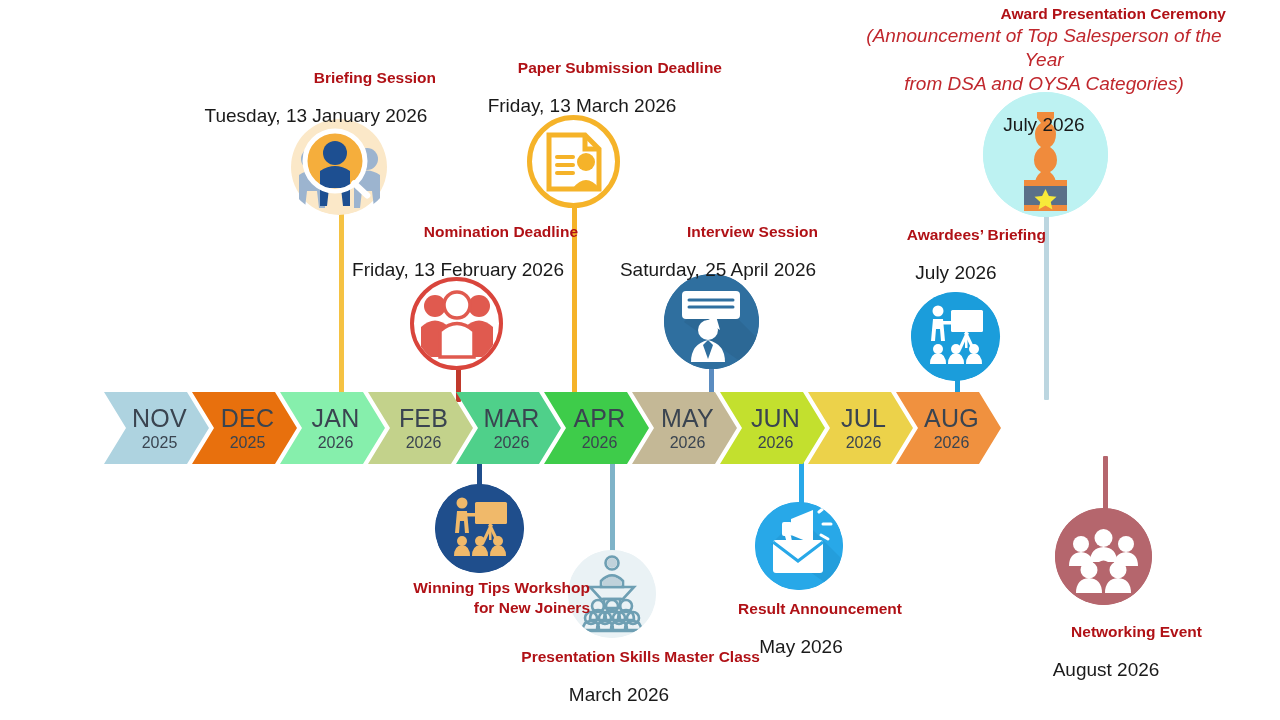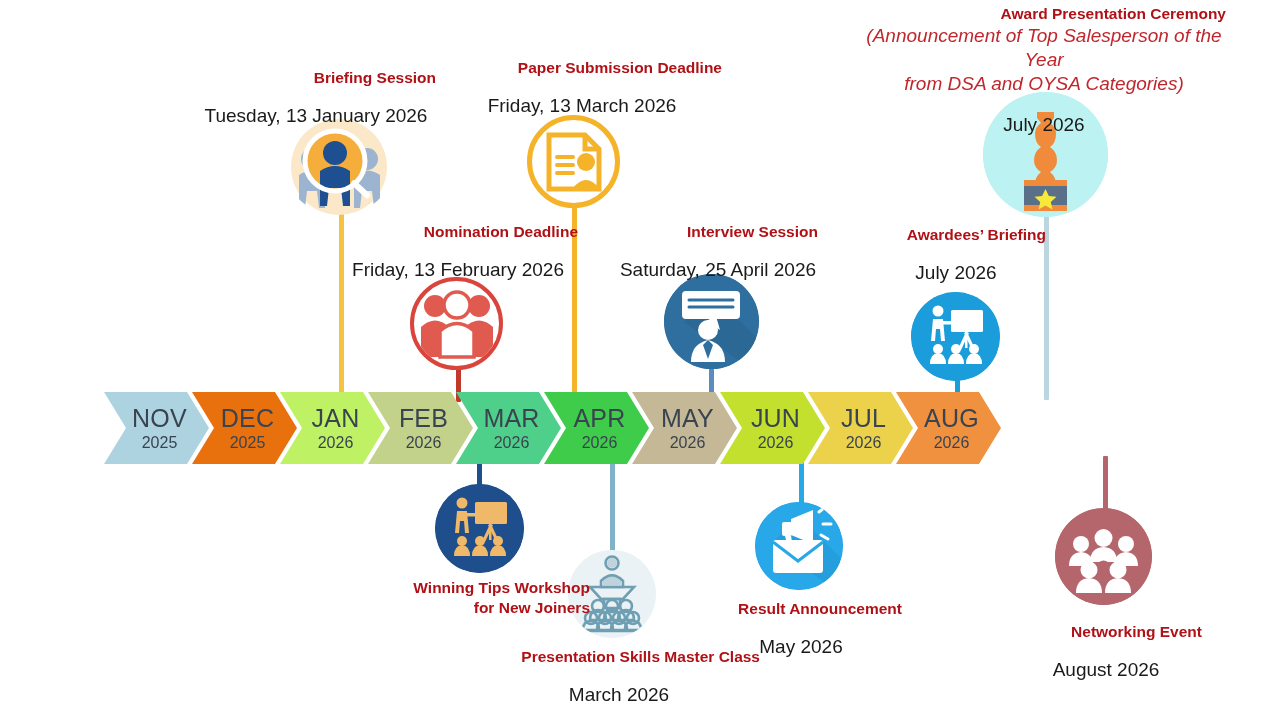--- a/index.html
+++ b/index.html
@@ -120,21 +120,21 @@
 
   <div class="timeline-band">
     <div class="chev first" style="background:#aed3e0;">
       <span class="mon">NOV</span>
       <span class="yr">2025</span>
     </div>
     <div class="chev" style="background:#e8700d;">
       <span class="mon">DEC</span>
       <span class="yr">2025</span>
     </div>
-    <div class="chev" style="background:#bef264;">
+    <div class="chev" style="background:#86efac;">
       <span class="mon">JAN</span>
       <span class="yr">2026</span>
     </div>
     <div class="chev" style="background:#c3d28b;">
       <span class="mon">FEB</span>
       <span class="yr">2026</span>
     </div>
     <div class="chev" style="background:#4fd08a;">
       <span class="mon">MAR</span>
       <span class="yr">2026</span>

